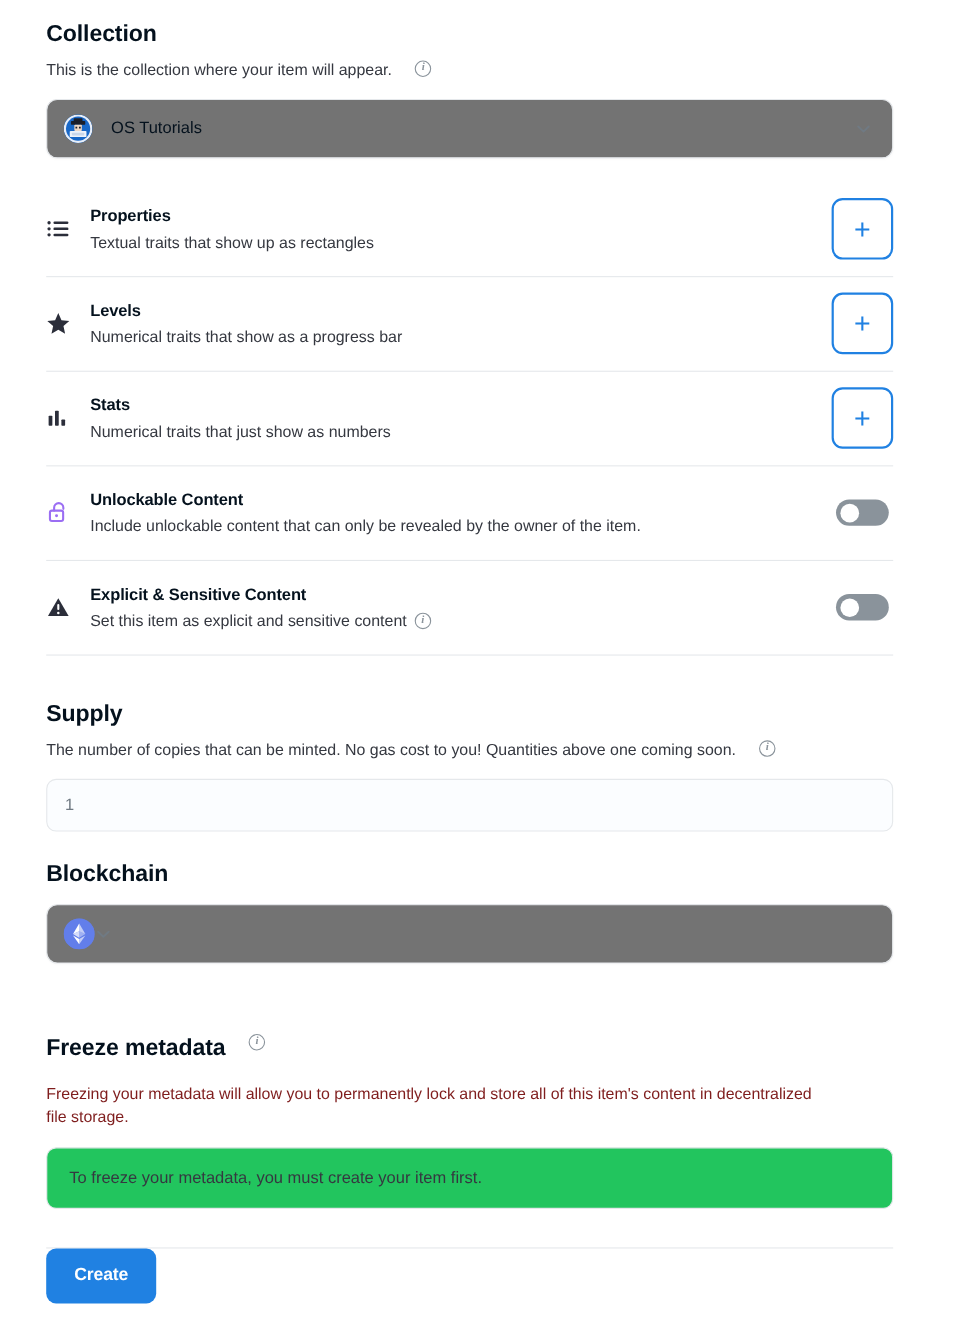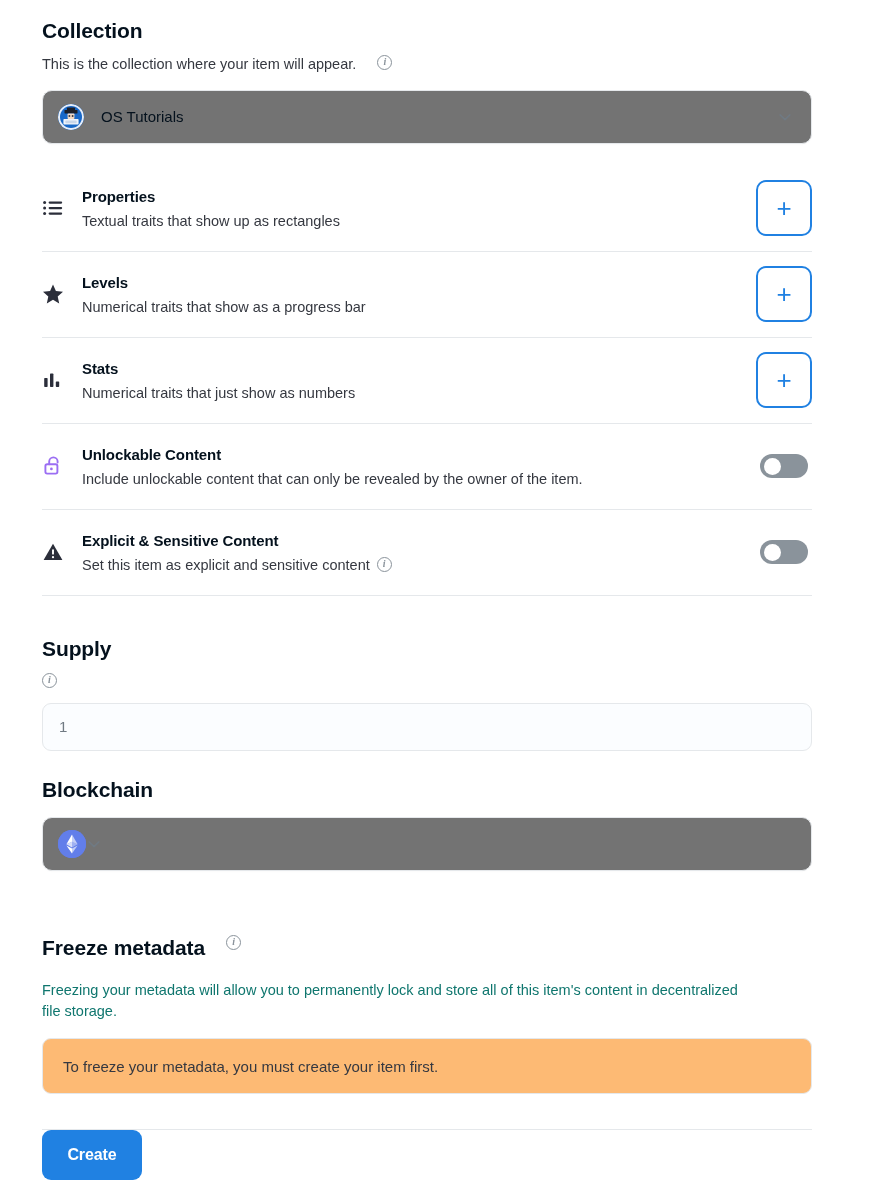--- a/index.html
+++ b/index.html
@@ -207,30 +207,30 @@
     display: flex;
     align-items: center;
     justify-content: center;
   }
 
   
   .freeze-block { margin-top: 64px; }
   .freeze-desc {
     margin-top: 20px;
     font-size: 14.5px;
-    color: #0f766e;
+    color: #7f1d1d;
     line-height: 1.45;
     max-width: 712px;
   }
   .readonly-box {
     margin-top: 16px;
     min-height: 56px;
     border: 1px solid #e5e8eb;
     border-radius: 9px;
-    background: #fdba74;
+    background: #22c55e;
     display: flex;
     align-items: center;
     padding: 0 20px;
     font-size: 15px;
     color: #353840;
   }
 
   
   .divider {
     margin-top: 35px;
@@ -392,20 +392,21 @@
           <span class="knob"></span>
         </span>
       </div>
 
     </div>
 
     
     <div class="supply-block">
       <div class="section-title">Supply</div>
       <div class="supply-desc inline">
+        <span class="section-desc">The number of copies that can be minted. No gas cost to you! Quantities above one coming soon.</span>
         <span class="info-icon">
             <span>i</span>
           </span>
       </div>
       <div class="text-input">1</div>
     </div>
 
     
     <div class="blockchain-block">
       <div class="section-title">Blockchain</div>

